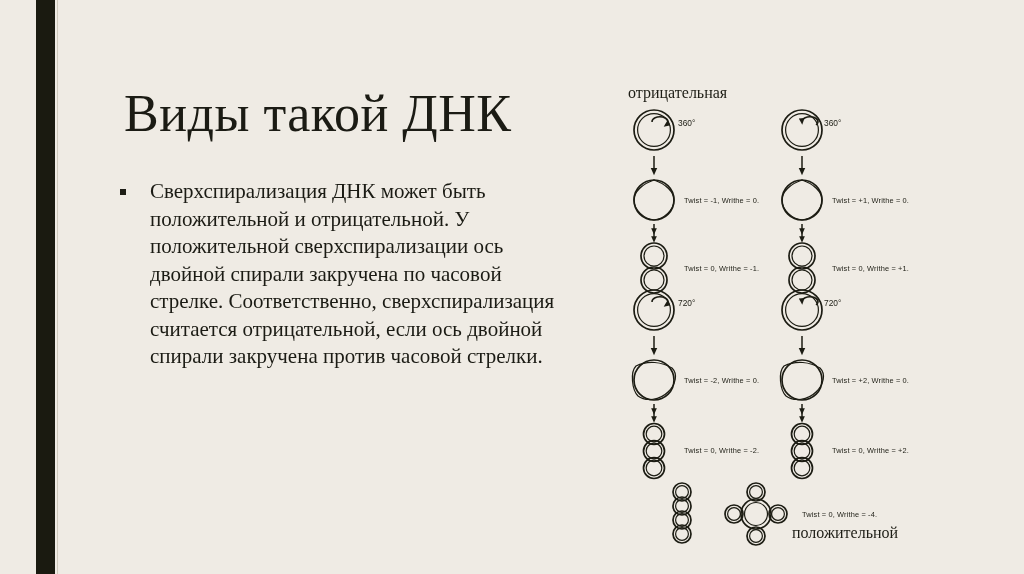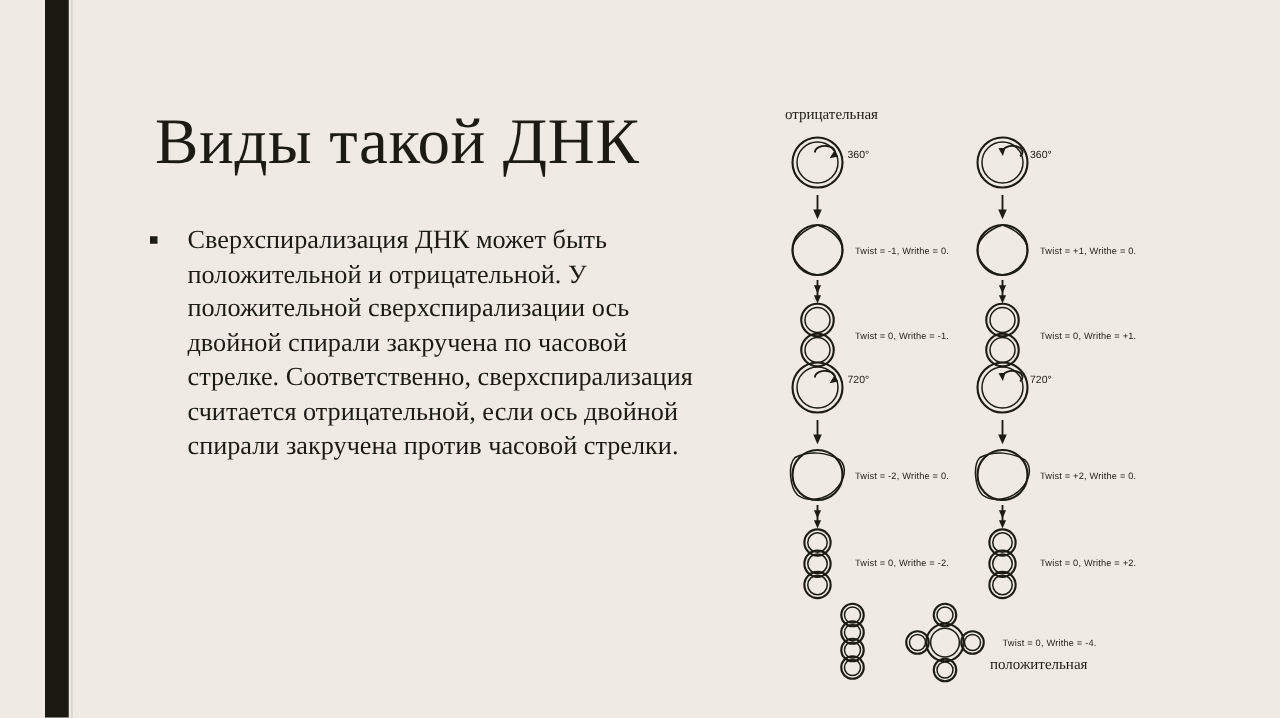--- a/index.html
+++ b/index.html
@@ -82,21 +82,21 @@
   .diagram {
     position: absolute;
     left: 606px;
     top: 72px;
     width: 330px;
     height: 480px;
   }
   .diag-label {
     position: absolute;
     font-family: "Liberation Serif", "DejaVu Serif", serif;
-    font-size: 12px;
+    font-size: 16px;
     color: #1d1d15;
     white-space: nowrap;
   }
   .lbl-negative { left: 22px; top: 12px; }
   .lbl-positive { left: 186px; top: 452px; }
 
   .diag-svg {
     position: absolute;
     left: 0;
     top: 0;
@@ -147,21 +147,21 @@
   <div class="body-block">
     <div class="bullet-row">
       <span class="bullet-marker"></span>
       <span class="bullet-text">Сверхспирализация ДНК может быть положительной и отрицательной. У положительной сверхспирализации ось двойной спирали закручена по часовой стрелке. Соответственно, сверхспирализация считается отрицательной, если ось двойной спирали закручена против часовой стрелки.</span>
     </div>
   </div>
 
   <div class="diagram">
 
     <span class="diag-label lbl-negative">отрицательная</span>
-    <span class="diag-label lbl-positive">положительная</span>
+    <span class="diag-label lbl-positive">положительной</span>
 
     <svg class="diag-svg" width="330" height="480" viewBox="0 0 330 480">
       <defs>
         <marker id="ah" markerWidth="6" markerHeight="6" refX="3" refY="3" orient="auto" markerUnits="strokeWidth">
           <path d="M0,0.7 L5.2,3 L0,5.3 Z" fill="#1c1c13"></path>
         </marker>
         <marker id="ahs" markerWidth="5" markerHeight="5" refX="2.5" refY="2.5" orient="auto" markerUnits="strokeWidth">
           <path d="M0,0.6 L4.4,2.5 L0,4.4 Z" fill="#1c1c13"></path>
         </marker>
       </defs>

